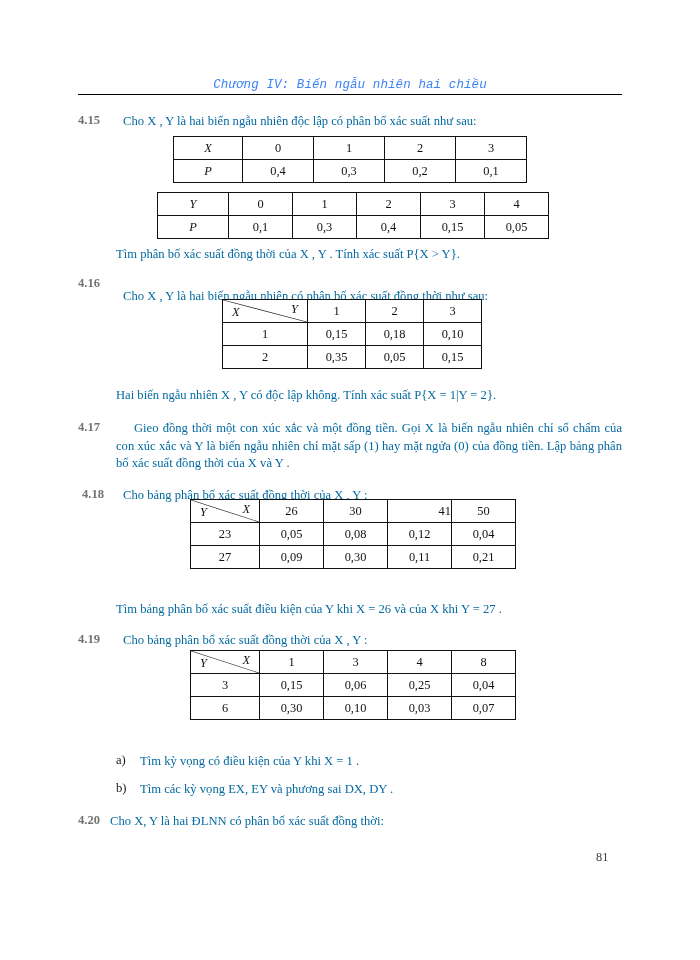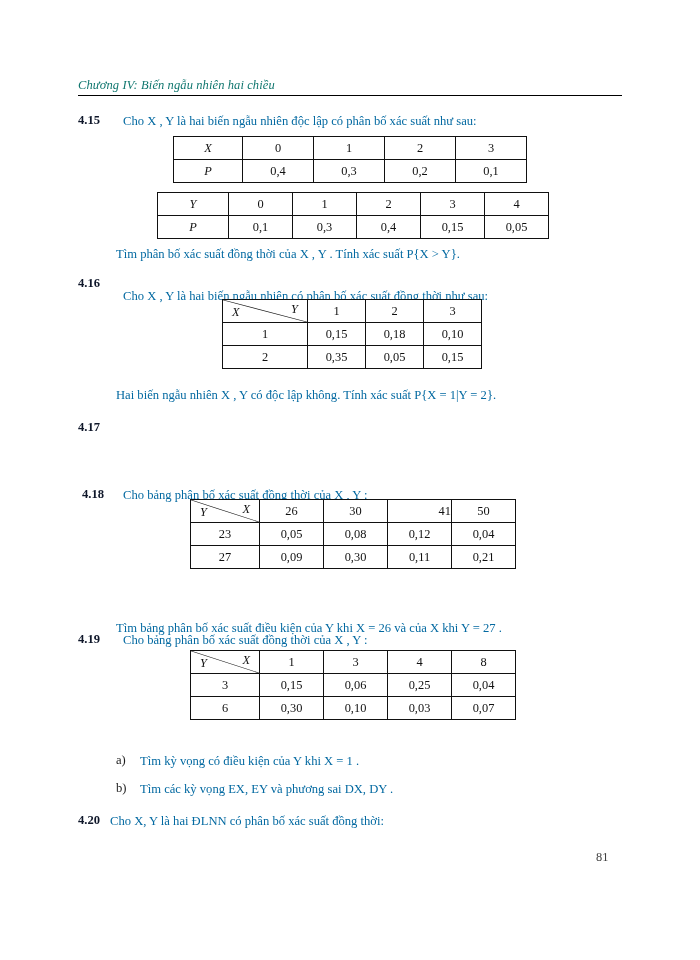--- a/index.html
+++ b/index.html
@@ -18,44 +18,45 @@
   }
 
   
   .header-area {
     position: absolute;
     left: 78px;
     top: 78px;
     width: 544px;
   }
   .header-title {
-    text-align: left;
+    text-align: center;
     font-style: italic;
     font-size: 12.5px;
     letter-spacing: 0.1px;
-    color: #0f766e;
+    color: #3b82f6;
     padding-bottom: 2px;
+    font-family: Liberation Mono, monospace;
   }
   .header-rule {
     border-bottom: 1.1px solid #000;
     width: 100%;
   }
 
   
   .block {
     position: absolute;
     font-size: 12.6px;
     line-height: 17.5px;
     color: #0369a1;
   }
   .num {
     position: absolute;
     font-weight: bold;
     font-size: 12.6px;
-    color: #0f172a;
+    color: #737373;
   }
 
   
   table.grid {
     position: absolute;
     border-collapse: collapse;
     font-size: 12.4px;
     background: #fff;
   }
   table.grid td {
@@ -191,20 +192,21 @@
       <td>0,35</td>
       <td>0,05</td>
       <td>0,15</td>
     </tr>
   </tbody>
     </table>
 
   <div class="block" style="left:116px; top:387px; width:500px;">Hai biến ngẫu nhiên  X , Y  có độc lập không. Tính xác suất  P{X = 1|Y = 2}.</div>
 
   <div class="num" style="left:78px; top:420px;">4.17</div>
+  <div class="block" style="left:116px; top:420px; width:506px; text-indent:18px; text-align:justify;">Gieo đồng thời một con xúc xắc và một đồng tiền. Gọi  X  là biến ngẫu nhiên chỉ số chấm của con xúc xắc và  Y  là biến ngẫu nhiên chỉ mặt sấp (1) hay mặt ngửa (0) của đồng tiền. Lập bảng phân bố xác suất đồng thời của  X  và  Y .</div>
 
   <div class="num" style="left:82px; top:487px;">4.18</div>
   <div class="block" style="left:123px; top:487px; width:500px;">Cho bảng phân bố xác suất đồng thời của  X , Y :</div>
 
   <table class="grid" style="left:190px; top:499px;">
     <tbody>
         <tr>
       <td class="corner" style="width:68px;">
         <svg class="diag" viewBox="0 0 68 50" preserveAspectRatio="none">
           <line x1="0" y1="0" x2="68" y2="50" stroke="#111" stroke-width="1.2"></line>
@@ -227,21 +229,21 @@
     <tr>
       <td>27</td>
       <td>0,09</td>
       <td>0,30</td>
       <td>0,11</td>
       <td>0,21</td>
     </tr>
   </tbody>
     </table>
 
-  <div class="block" style="left:116px; top:601px; width:500px;margin-top:19px;">Tìm bảng phân bố xác suất điều kiện của  Y  khi  X = 26  và của  X  khi  Y = 27 .</div>
+  <div class="block" style="left:116px; top:601px; width:500px;">Tìm bảng phân bố xác suất điều kiện của  Y  khi  X = 26  và của  X  khi  Y = 27 .</div>
 
   <div class="num" style="left:78px; top:632px;">4.19</div>
   <div class="block" style="left:123px; top:632px; width:500px;">Cho bảng phân bố xác suất đồng thời của  X , Y :</div>
 
   <table class="grid" style="left:190px; top:650px;">
     <tbody>
         <tr>
       <td class="corner" style="width:68px;">
         <svg class="diag" viewBox="0 0 68 50" preserveAspectRatio="none">
           <line x1="0" y1="0" x2="68" y2="50" stroke="#111" stroke-width="1.2"></line>

